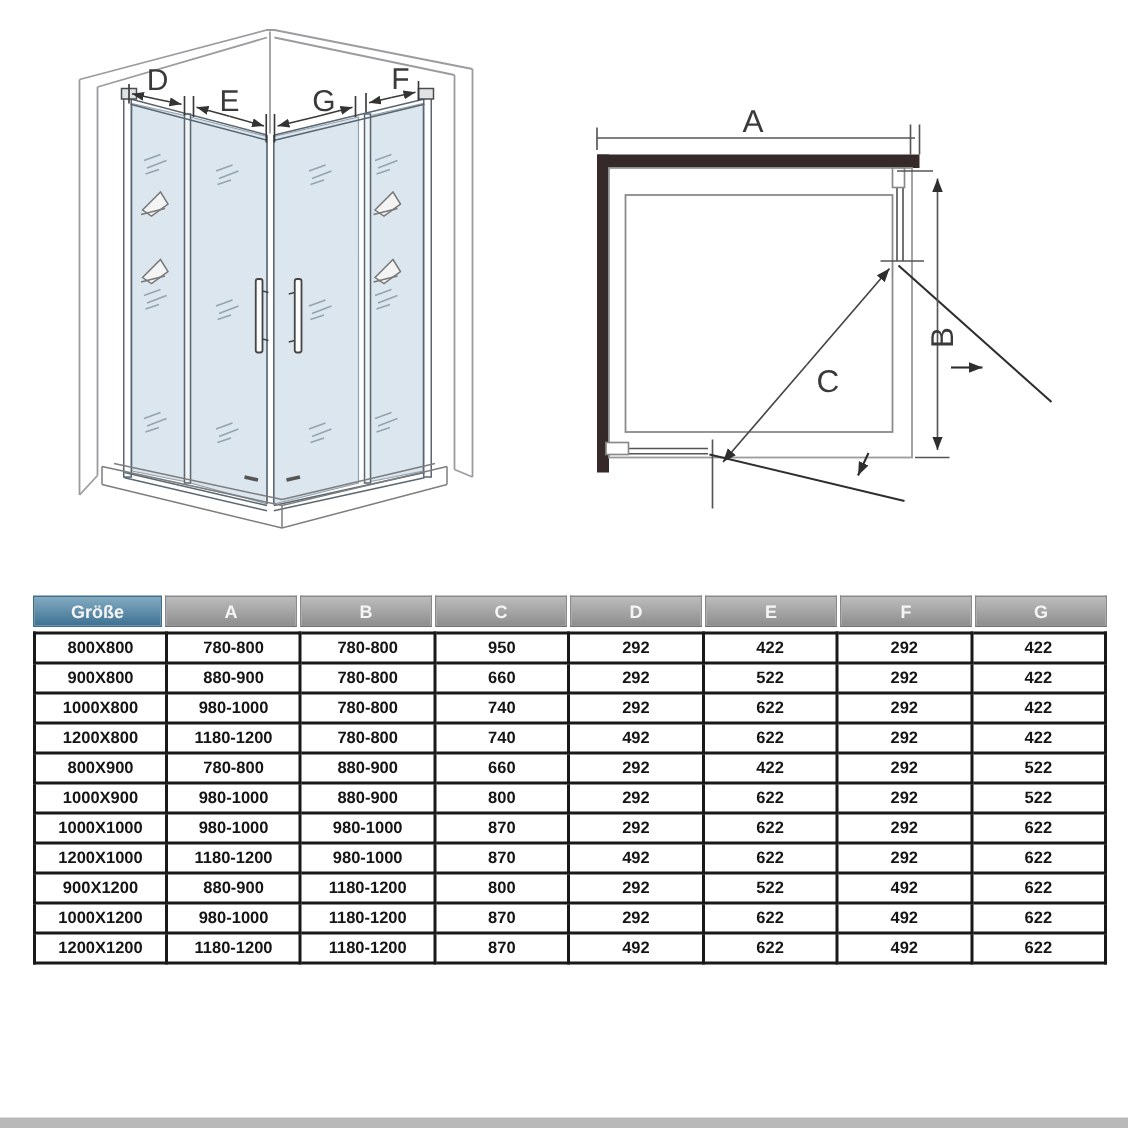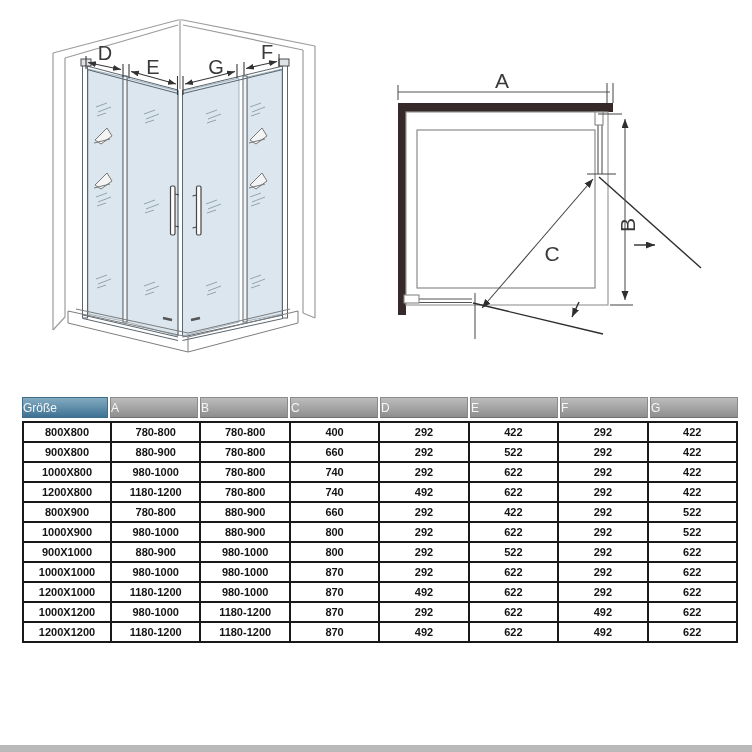--- a/index.html
+++ b/index.html
@@ -5,21 +5,21 @@
   html,body{margin:0;padding:0;background:#fff;}
   #stage{position:relative;width:752px;height:752px;background:#ffffff;overflow:hidden;
          font-family:"Liberation Sans",sans-serif;}
   svg text{font-family:"Liberation Sans",sans-serif;fill:#3a3a3a;}
   #iso-svg{position:absolute;left:20px;top:5px;}
   #plan-svg{position:absolute;left:385px;top:55px;}
 
   .table-area{position:absolute;left:22px;top:397px;width:716px;}
   .thead{display:flex;gap:2px;height:21px;}
   .hdr{flex:1;background:linear-gradient(#bcbcbc,#8e8e8e);color:#f5f5f5;
-       font-weight:normal;font-size:12px;line-height:21px;text-align:left;
+       font-weight:bold;font-size:12px;line-height:21px;text-align:center;
        border:1px solid #8a8a8a;border-bottom-color:#6f6f6f;box-sizing:border-box;}
   .hdr-first{flex:0 0 86px;background:linear-gradient(#83abc1,#3e7293);border-color:#3e6e8c;}
   .spec-table{width:100%;border-collapse:collapse;margin-top:3px;table-layout:fixed;}
   .spec-table col.c0{width:88px;}
   .spec-table td{border:2px solid #191919;height:18px;padding:0;text-align:center;
        font-weight:bold;font-size:11px;color:#141414;overflow:hidden;white-space:nowrap;}
   .bottom-bar{position:absolute;left:0;top:745px;width:752px;height:7px;background:#b9b9b9;}
 </style>
 </head>
 <body>
@@ -201,21 +201,21 @@
     <table class="spec-table">
       <colgroup>
           <col class="c0">
           <col span="7">
         </colgroup>
       <tbody>
           <tr>
             <td>800X800</td>
             <td>780-800</td>
             <td>780-800</td>
-            <td>400</td>
+            <td>950</td>
             <td>292</td>
             <td>422</td>
             <td>292</td>
             <td>422</td>
           </tr>
           <tr>
             <td>900X800</td>
             <td>880-900</td>
             <td>780-800</td>
             <td>660</td>
@@ -258,47 +258,47 @@
             <td>1000X900</td>
             <td>980-1000</td>
             <td>880-900</td>
             <td>800</td>
             <td>292</td>
             <td>622</td>
             <td>292</td>
             <td>522</td>
           </tr>
           <tr>
-            <td>900X1000</td>
+            <td>1000X1000</td>
+            <td>980-1000</td>
+            <td>980-1000</td>
+            <td>870</td>
+            <td>292</td>
+            <td>622</td>
+            <td>292</td>
+            <td>622</td>
+          </tr>
+          <tr>
+            <td>1200X1000</td>
+            <td>1180-1200</td>
+            <td>980-1000</td>
+            <td>870</td>
+            <td>492</td>
+            <td>622</td>
+            <td>292</td>
+            <td>622</td>
+          </tr>
+          <tr>
+            <td>900X1200</td>
             <td>880-900</td>
-            <td>980-1000</td>
+            <td>1180-1200</td>
             <td>800</td>
             <td>292</td>
             <td>522</td>
-            <td>292</td>
-            <td>622</td>
-          </tr>
-          <tr>
-            <td>1000X1000</td>
-            <td>980-1000</td>
-            <td>980-1000</td>
-            <td>870</td>
-            <td>292</td>
-            <td>622</td>
-            <td>292</td>
-            <td>622</td>
-          </tr>
-          <tr>
-            <td>1200X1000</td>
-            <td>1180-1200</td>
-            <td>980-1000</td>
-            <td>870</td>
-            <td>492</td>
-            <td>622</td>
-            <td>292</td>
+            <td>492</td>
             <td>622</td>
           </tr>
           <tr>
             <td>1000X1200</td>
             <td>980-1000</td>
             <td>1180-1200</td>
             <td>870</td>
             <td>292</td>
             <td>622</td>
             <td>492</td>

